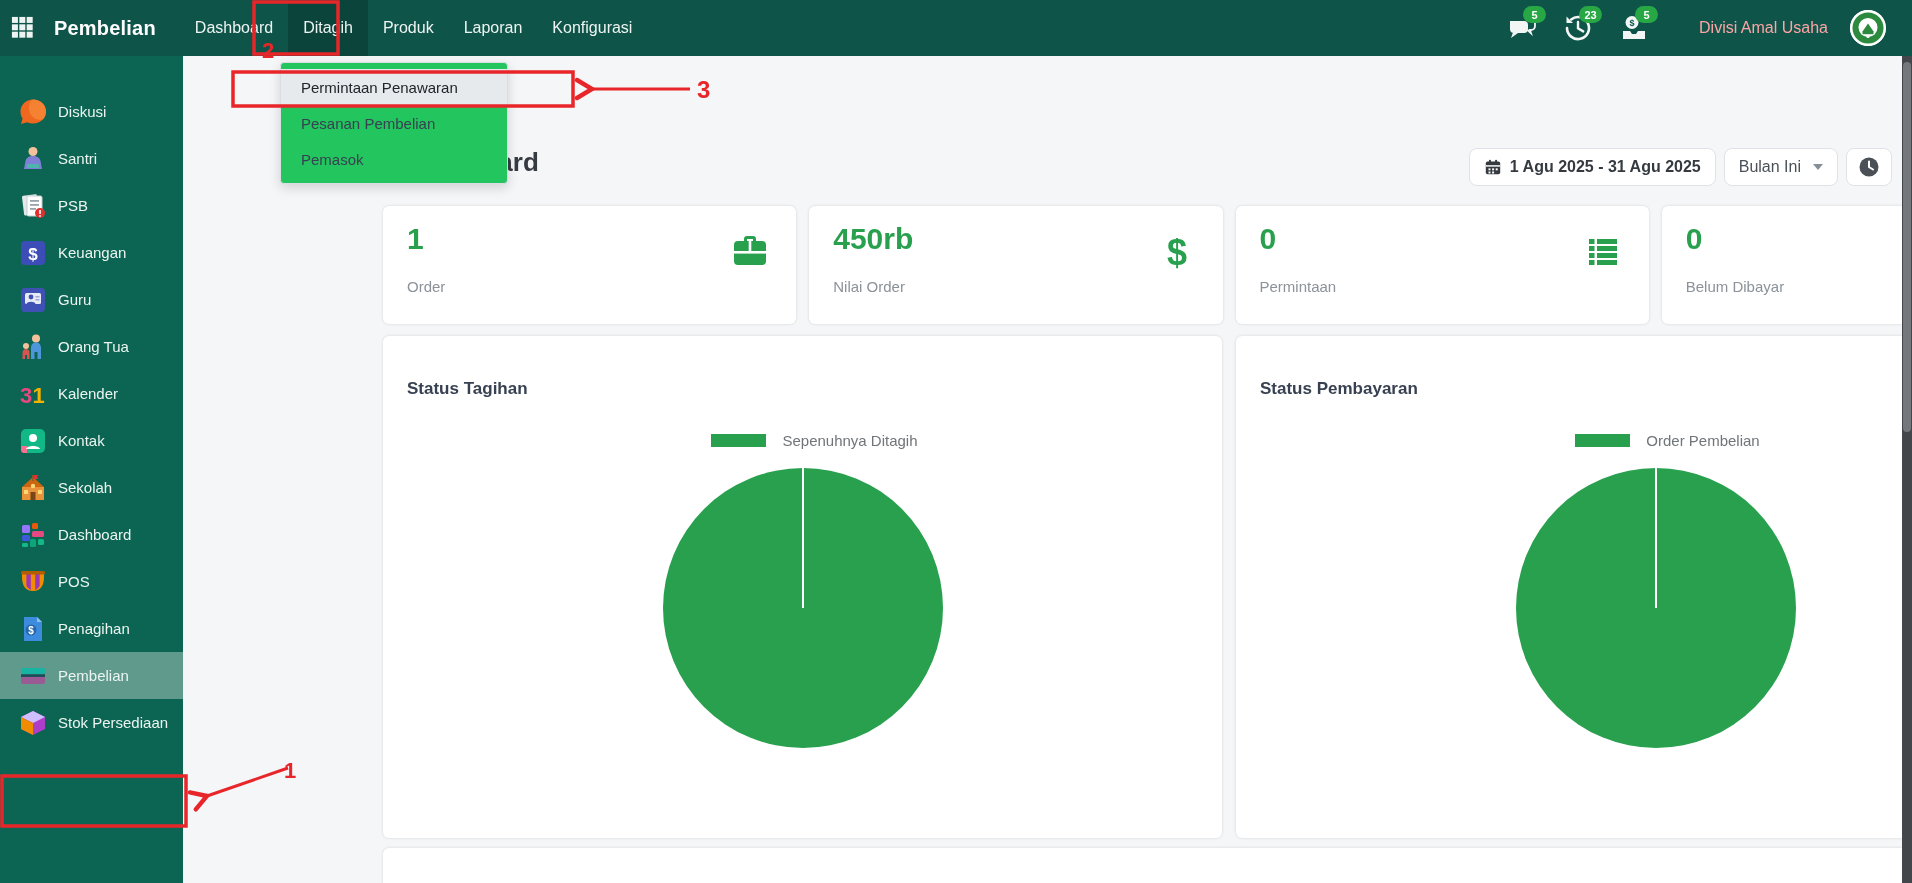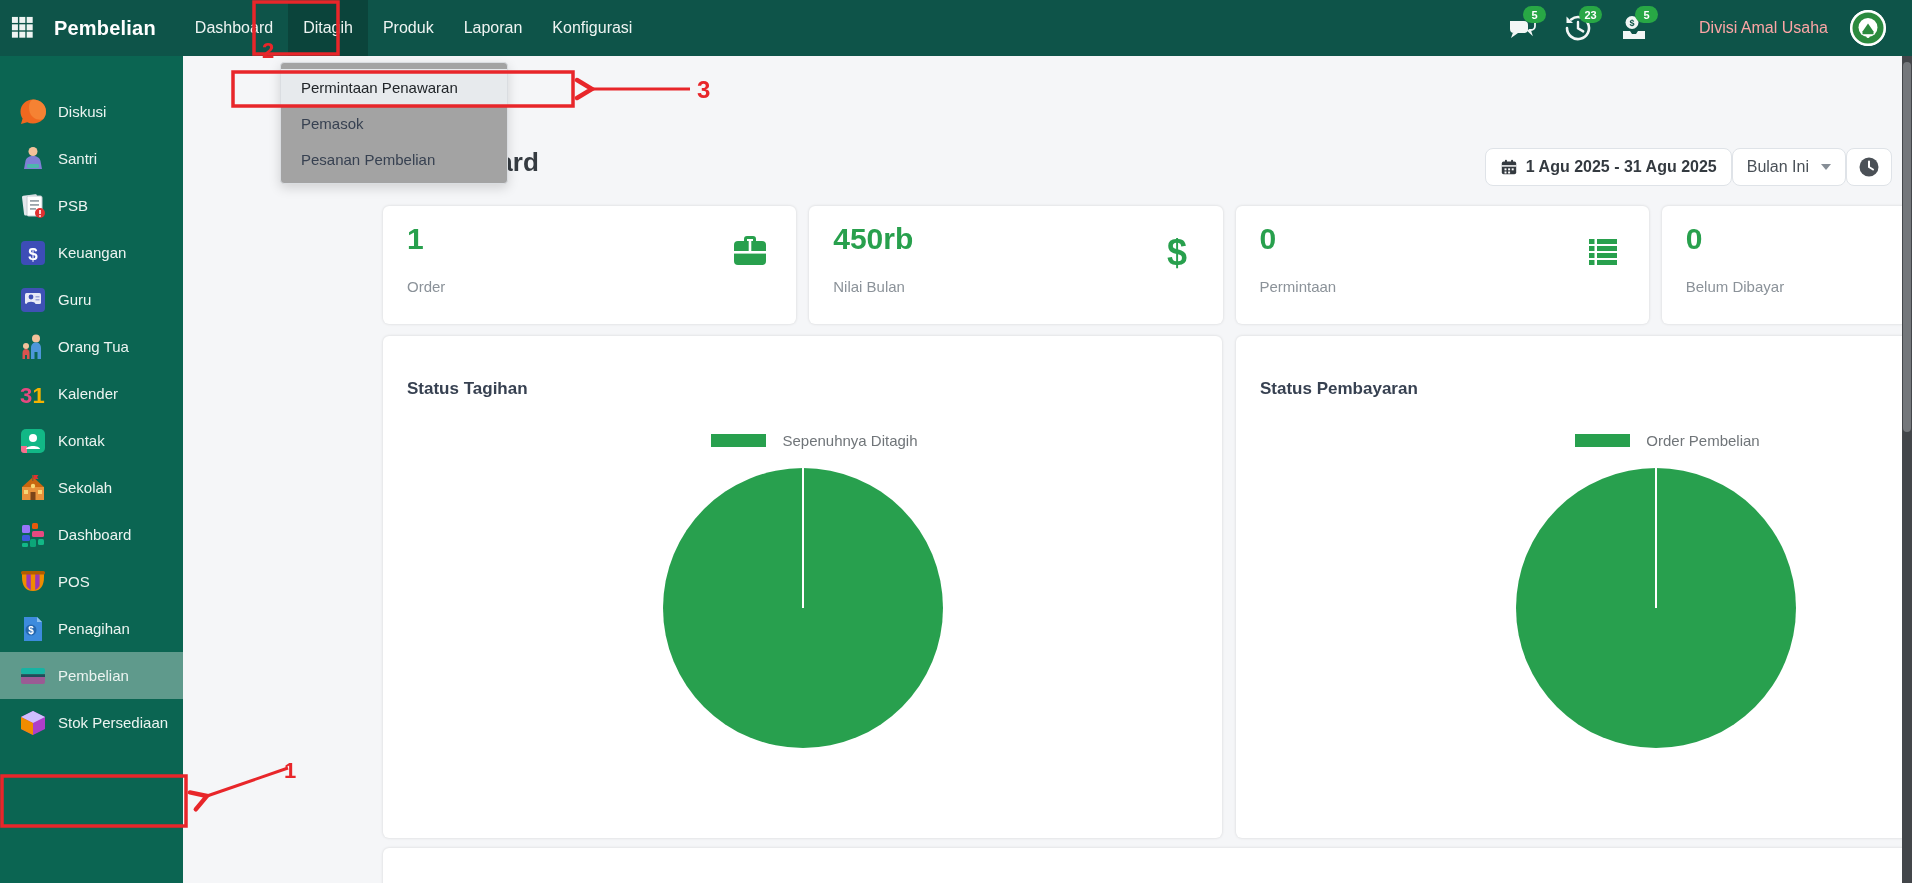--- a/index.html
+++ b/index.html
@@ -27,21 +27,21 @@
   .sidebar{position:absolute;left:0;top:56px;width:183px;height:827px;background:#0b6552;z-index:5;padding-top:32px;box-sizing:border-box;}
   .side-item{height:47px;display:flex;align-items:center;cursor:pointer;}
   .side-item .sicon{width:30px;height:30px;margin-left:18px;flex:0 0 30px;}
   .side-item .sicon svg{width:30px;height:30px;display:block;}
   .side-item .slabel{margin-left:10px;font-size:15px;color:#ecf4f1;white-space:nowrap;}
   .side-item.active{background:#5f9a8c;}
 
   
   .main{position:absolute;left:183px;top:56px;right:0;bottom:0;}
   .page-title{position:absolute;left:220px;top:74px;font-size:26px;font-weight:700;color:#353b41;z-index:1;}
-  .controls{position:absolute;top:92px;right:20px;display:flex;gap:0;z-index:2;}
+  .controls{position:absolute;top:92px;right:20px;display:flex;gap:8px;z-index:2;}
   .ctl-btn{height:38px;background:#fff;border:1px solid #dfe3e8;border-radius:8px;display:flex;
            align-items:center;gap:8px;padding:0 14px;color:#343a40;cursor:pointer;box-sizing:border-box;}
   .date-btn{font-size:16px;font-weight:700;}
   .period-btn{font-size:16px;color:#495057;}
   .caret{width:0;height:0;border-left:5px solid transparent;border-right:5px solid transparent;
          border-top:6px solid #868e96;margin-left:4px;}
   .icon-btn{width:46px;justify-content:center;}
 
   
   .kpi-row{position:absolute;left:200px;top:150px;width:1692px;display:grid;
@@ -62,21 +62,21 @@
   .legend{position:absolute;left:0;right:16px;top:96px;display:flex;align-items:center;justify-content:center;gap:16px;padding-left:40px;}
   .legend-swatch{width:55px;height:13px;background:#28a04e;}
   .legend-label{font-size:15px;color:#707579;}
   .pie-wrap{position:absolute;left:0;right:0;top:124px;display:flex;justify-content:center;}
 
   
   .bottom-card{position:absolute;left:200px;top:792px;width:1692px;height:140px;background:#fff;
                border-radius:6px 6px 0 0;box-shadow:0 0 3px rgba(0,0,0,.14);z-index:1;box-sizing:border-box;}
 
   
-  .dropdown{position:absolute;left:280px;top:62px;width:226px;background:#a3a3a3;z-index:7;
+  .dropdown{position:absolute;left:280px;top:62px;width:226px;background:#22c55e;z-index:7;
             border:1px solid #dadde1;border-radius:4px;box-shadow:0 4px 12px rgba(0,0,0,.15);padding:6px 0;}
   .dd-item{height:36px;display:flex;align-items:center;padding-left:20px;font-size:15px;color:#374151;cursor:pointer;}
   .dd-item.highlighted{background:#e7eaed;color:#212529;}
 
   
   .scrollbar{position:absolute;right:0;top:56px;width:10px;height:827px;background:#43464a;z-index:8;}
   .scroll-thumb{position:absolute;left:1px;top:6px;width:8px;height:370px;border-radius:4px;background:#74777b;}
 
   
   .anno{position:absolute;inset:0;z-index:10;pointer-events:none;}
@@ -341,21 +341,21 @@
           <div class="kpi-label">Order</div>
           <div class="kpi-icon"><svg viewBox="0 0 40 40">
               <path d="M14 10V7a3 3 0 0 1 3-3h6a3 3 0 0 1 3 3v3h-3V7h-6v3z" fill="#28a04d"></path>
               <rect x="4" y="9" width="32" height="24" rx="4" fill="#28a04d"></rect>
               <rect x="4" y="19" width="32" height="2.6" fill="#fff"></rect>
               <rect x="18.7" y="9" width="2.6" height="10" fill="#fff"></rect>
             </svg></div>
         </article>
         <article class="kpi-card">
           <div class="kpi-value">450rb</div>
-          <div class="kpi-label">Nilai Bulan</div>
+          <div class="kpi-label">Nilai Order</div>
           <div class="kpi-icon"><svg viewBox="0 0 40 40">
               <text x="20" y="33" font-size="36" font-weight="bold" fill="#28a04d" text-anchor="middle" font-family="Liberation Sans, sans-serif">$</text>
             </svg></div>
         </article>
         <article class="kpi-card">
           <div class="kpi-value">0</div>
           <div class="kpi-label">Permintaan</div>
           <div class="kpi-icon"><svg viewBox="0 0 40 40">
               <g fill="#28a04d">
                 <rect x="6" y="7" width="5.5" height="5"></rect>
@@ -405,22 +405,22 @@
 
     <section class="bottom-card">
       
       
     </section>
 
   </main>
 
   <div class="dropdown" id="dropdown">
       <div class="dd-item highlighted">Permintaan Penawaran</div>
+      <div class="dd-item">Pesanan Pembelian</div>
       <div class="dd-item">Pemasok</div>
-      <div class="dd-item">Pesanan Pembelian</div>
     </div>
 
   <div class="scrollbar">
     <div class="scroll-thumb"></div>
   </div>
 
   <svg class="anno" width="1912" height="883" viewBox="0 0 1912 883">
     <defs>
       <marker id="arr" viewBox="0 0 12 12" refX="2.5" refY="6" markerWidth="8" markerHeight="8" orient="auto">
         <path d="M10 1.5 2.5 6 10 10.5" fill="none" stroke="#e8262a" stroke-width="2.2" stroke-linecap="round"></path>

